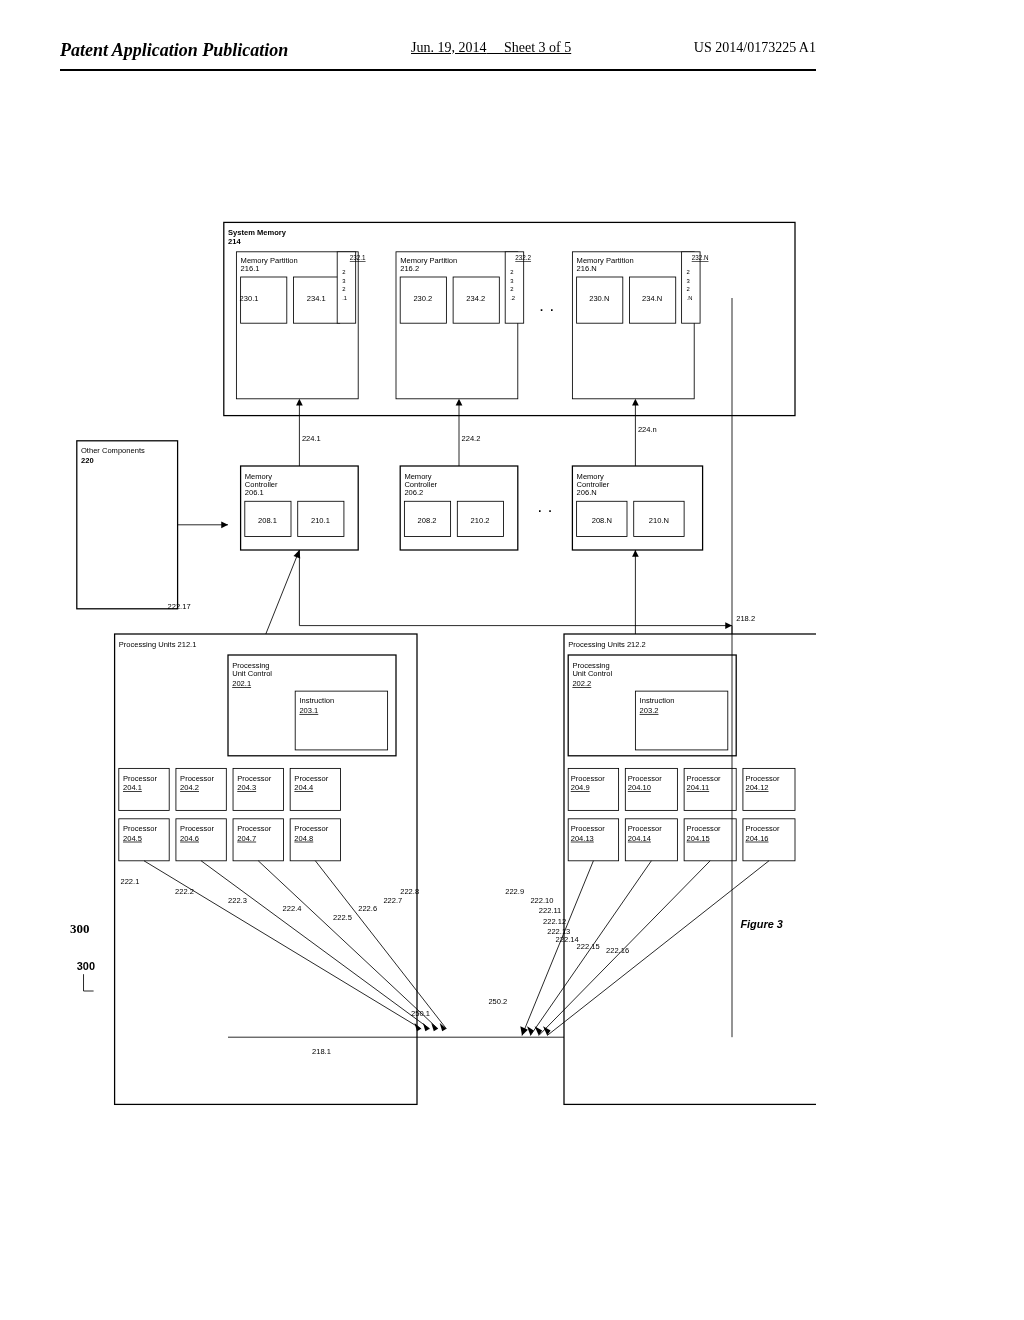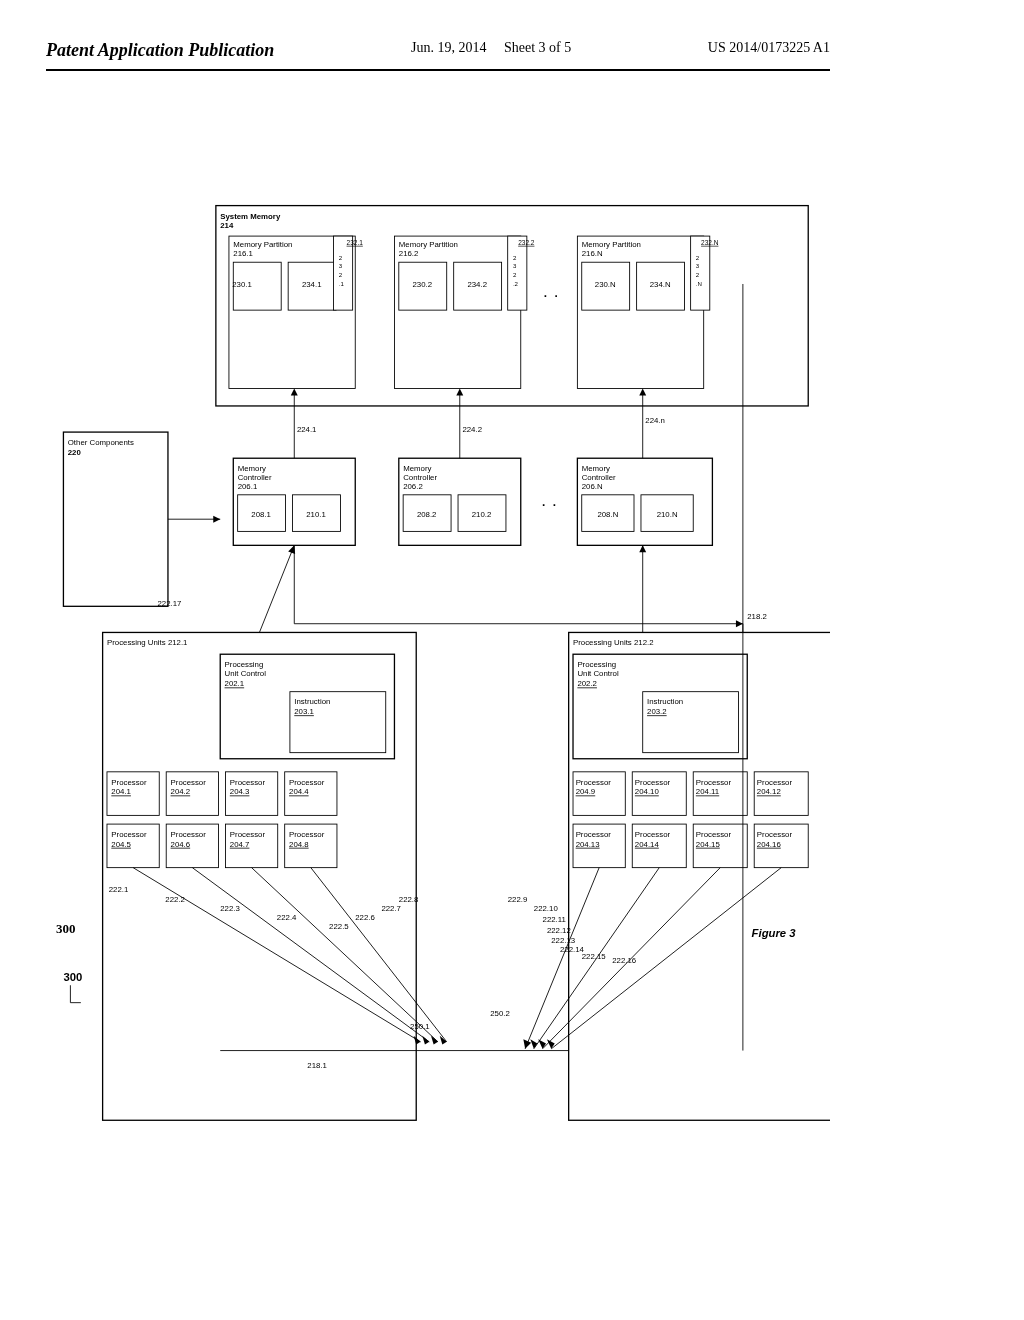--- a/index.html
+++ b/index.html
@@ -8,39 +8,40 @@
       font-family: 'Times New Roman', Times, serif;
       width: 1024px;
       min-height: 1320px;
       position: relative;
       overflow-x: hidden;
     }
     .page {
       width: 876px;
       min-height: 1320px;
       background: #fff;
-      padding: 40px 46px;
+      padding: 40px 60px;
       position: relative;
     }
     .header {
       display: flex;
       justify-content: space-between;
       align-items: flex-start;
       margin-bottom: 30px;
       border-bottom: 2px solid #000;
       padding-bottom: 8px;
     }
     .header-left {
       font-weight: bold;
       font-size: 18px;
       font-style: italic;
     }
     .header-center {
       font-size: 14px;
       text-align: center;
+      text-decoration: underline;
     }
     .header-right {
       font-size: 14px;
       font-weight: normal;
     }
     .diagram-area {
       position: relative;
       width: 100%;
       height: 1150px;
       margin-top: 10px;

